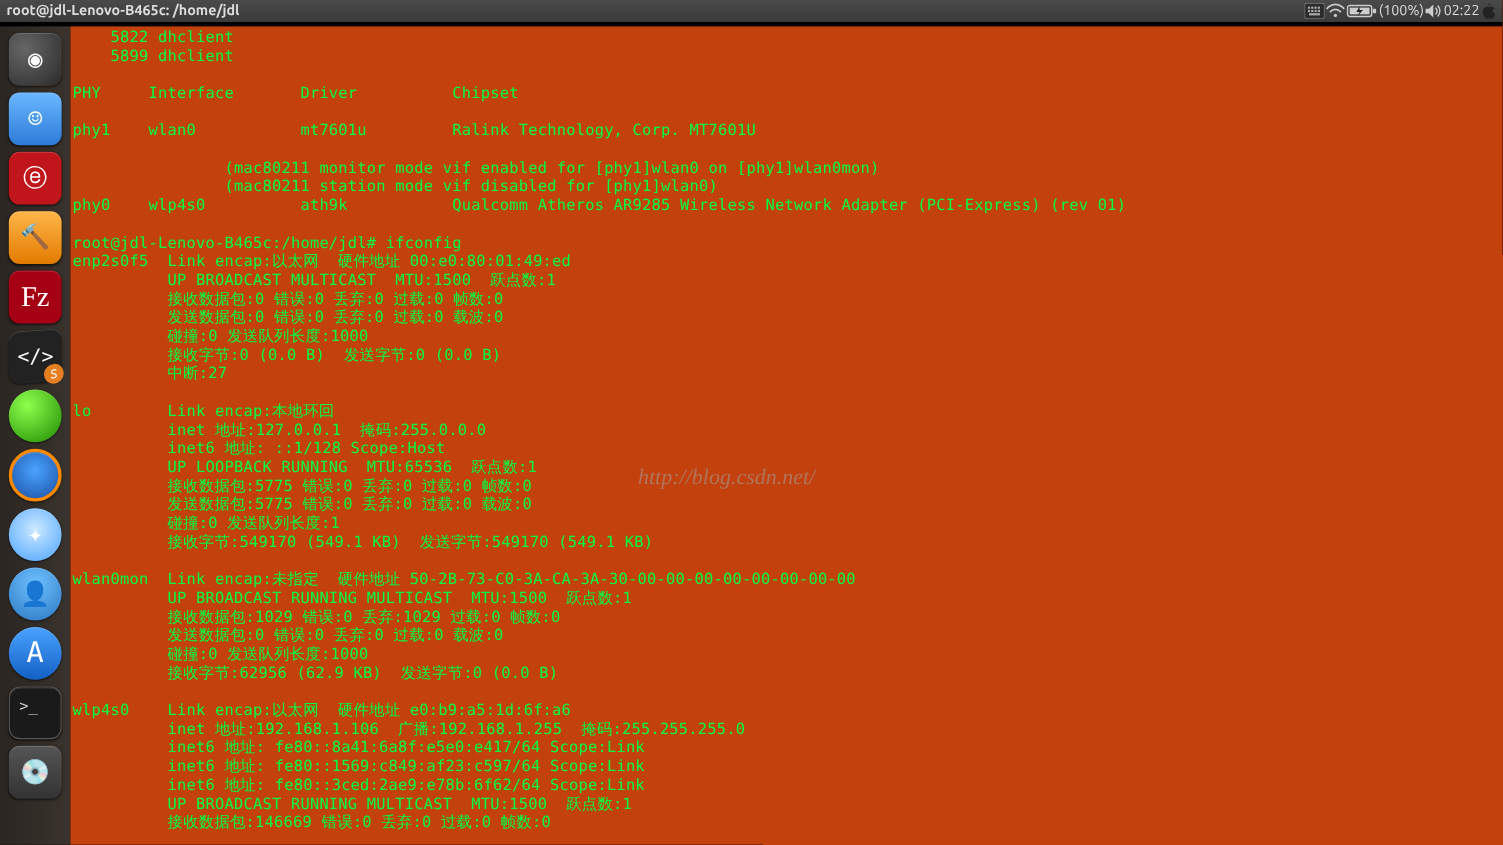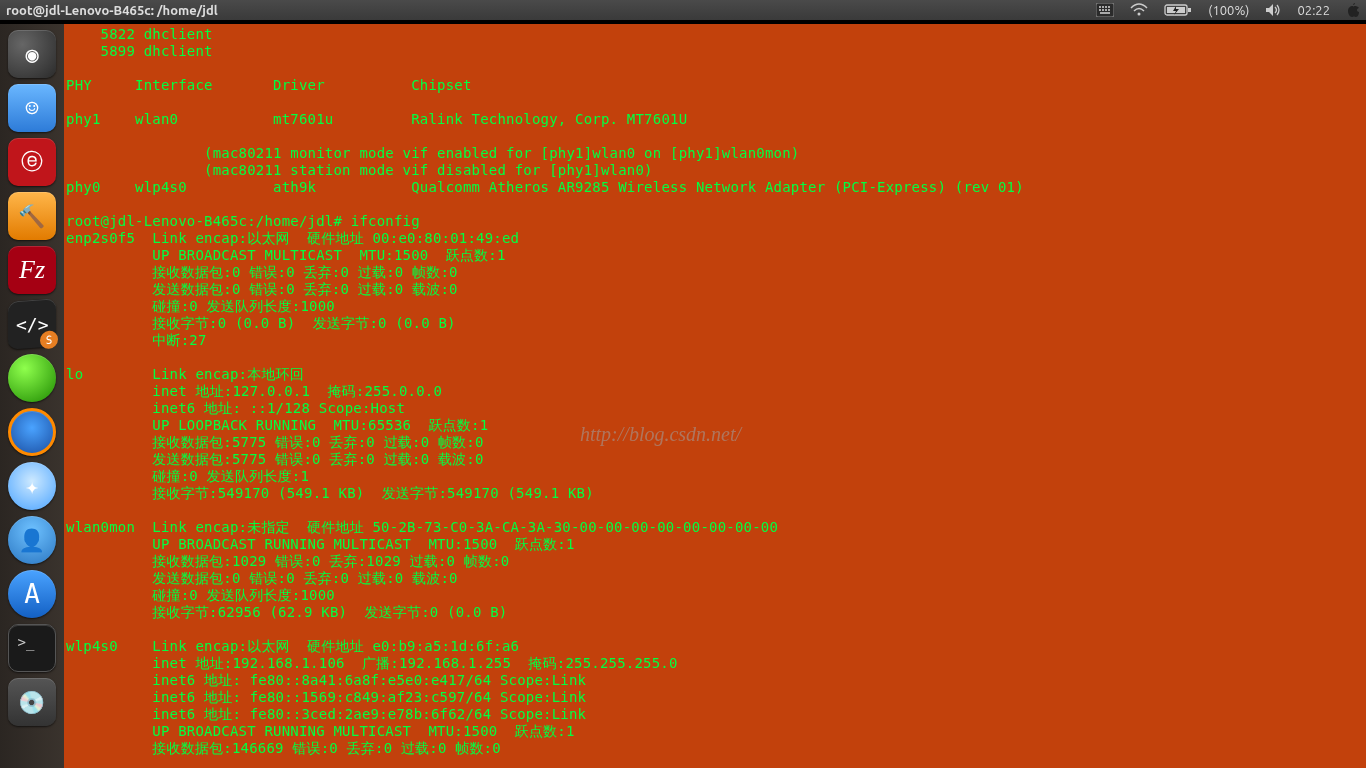--- a/index.html
+++ b/index.html
@@ -17,21 +17,21 @@
   background: linear-gradient(to bottom, #4a4a4a, #3a3a3a);
   display: flex;
   align-items: center;
   color: #ddd;
   font-family: "Ubuntu", sans-serif;
   font-size: 13px;
   padding: 0 6px;
 }
 .topbar-title { font-weight: bold; }
 .topbar-spacer { flex: 1; }
-.topbar-right { display: flex; align-items: center; gap: 16px; }
+.topbar-right { display: flex; align-items: center; gap: 1px; }
 .topbar-icon { display:inline-flex; align-items:center; }
 .topbar-icon svg { display:block; }
 .dock {
   position: absolute;
   left: 0;
   top: 24px;
   width: 64px;
   height: calc(768px - 24px);
   background: linear-gradient(to right, #2b2622, #3a332d);
   display: flex;
@@ -46,21 +46,21 @@
   border-radius: 10px;
   display:flex; align-items:center; justify-content:center;
   font-size: 22px;
   color:#fff;
   box-shadow: inset 0 1px 0 rgba(255,255,255,.15), 0 1px 2px rgba(0,0,0,.6);
 }
 .dock-ubuntu { background: radial-gradient(circle at 30% 30%, #666, #2b2b2b); }
 .dock-finder { background: linear-gradient(#6ab7ff,#2d7bd8); }
 .dock-netease { background: #c0151b; }
 .dock-dev { background: linear-gradient(#ffb64a,#e27b00); }
-.dock-filezilla { background: #a50013; font-family: Georgia, serif; font-style: italic; font-size:26px; }
+.dock-filezilla { background: #a50013; font-family: Georgia, serif; font-size:26px; }
 .dock-code { background:#222; transform: skewY(-4deg); }
 .dock-code span { transform: skewY(4deg); display:block; font-size:18px; }
 .dock-code .badge { position:absolute; right:-2px; bottom:-2px; width:18px; height:18px; background:#e67e22; border-radius:50%; font-size:11px; display:flex;align-items:center;justify-content:center; transform:none;}
 .dock-orb { background: radial-gradient(circle at 35% 30%, #8fff4d, #1e8a00); border-radius:50%; }
 .dock-firefox { background: radial-gradient(circle at 50% 40%, #4aa3ff, #1b4fa3); border-radius:50%; border:3px solid #ff8a00; }
 .dock-safari { background: radial-gradient(circle at 50% 40%, #cde9ff, #4aa3ff); border-radius:50%; }
 .dock-user { background: radial-gradient(circle at 50% 30%, #6ec1ff, #2b77c2); border-radius:50%; }
 .dock-appstore { background: linear-gradient(#4aa3ff,#1360c4); border-radius:50%; font-size:26px; }
 .dock-terminal { background:#1a1a1a; border:1px solid #555; }
 .dock-terminal span { color:#ccc; font-size:14px; position:relative; top:-6px; left:-6px;}

